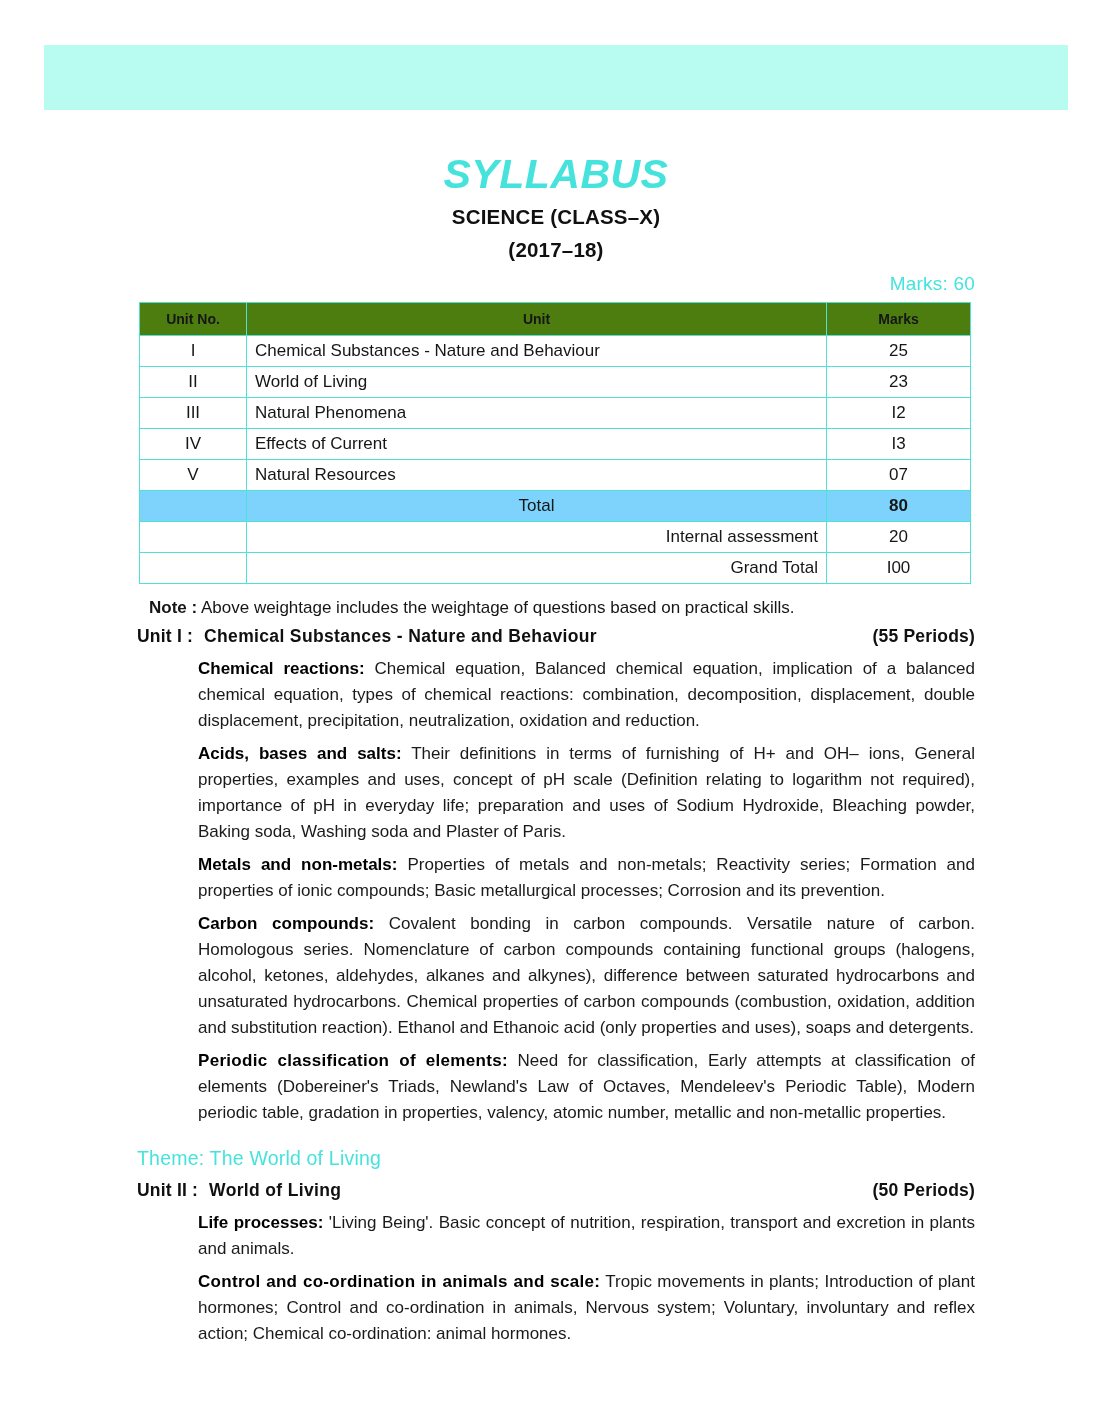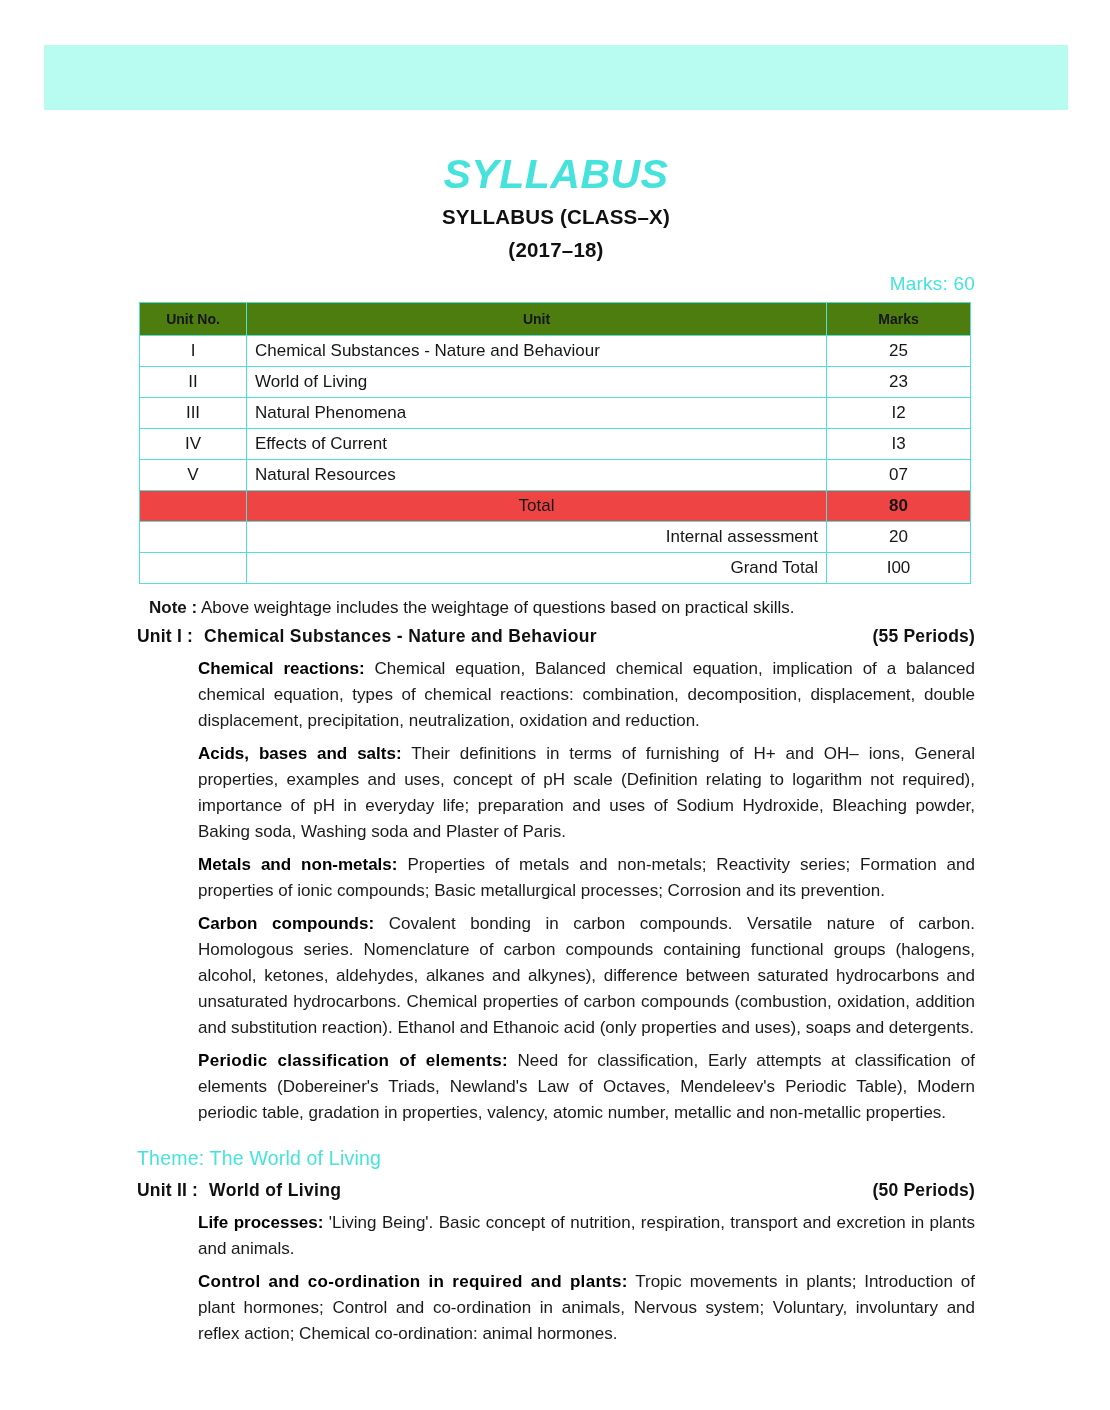--- a/index.html
+++ b/index.html
@@ -105,21 +105,21 @@
     text-align: center;
     font-weight: bold;
     font-size: 14px;
     height: 30px;
   }
   td.c-unitno { text-align: center; }
   td.c-unit   { text-align: left; padding-left: 12px; }
   td.c-marks  { text-align: center; }
 
   tr.total-row td {
-    background: #ef4444;
+    background: #7dd3fc;
     margin-left: 28px;
   }
   tr.total-row td.c-unit-span { text-align: center; }
   tr.total-row td.c-marks { font-weight: bold; }
   tr.sub-row td.c-unit-span { text-align: right; }
 
   
   .note {
     font-size: 17px;
     padding-top: 13px;
@@ -172,21 +172,21 @@
 <body>
 
 <div class="page">
 
   <div class="top-banner"></div>
 
   <div class="content">
 
     <div class="title-block">
       <div class="doc-title">SYLLABUS</div>
-      <div class="doc-subtitle">SYLLABUS (CLASS–X)</div>
+      <div class="doc-subtitle">SCIENCE (CLASS–X)</div>
       <div class="doc-session">(2017–18)</div>
     </div>
 
     <div class="marks-line">Marks: 60</div>
 
     <table class="weightage">
       <colgroup>
         <col class="col-unitno">
         <col class="col-unit">
         <col class="col-marks">
@@ -263,16 +263,16 @@
 
     <div class="theme">Theme:  The World of Living</div>
 
     <div class="unit-head">
       <span class="uh-left"><span>Unit II :</span><span class="uh-title">World of Living</span></span>
       <span class="uh-right">(50 Periods)</span>
     </div>
 
     <div class="para"><span class="lead">Life processes:</span><span> 'Living Being'. Basic concept of nutrition, respiration, transport and excretion in plants and animals.</span></div>
 
-    <div class="para"><span class="lead wide">Control and co-ordination in required and plants:</span><span> Tropic movements in plants; Introduction of plant hormones; Control and co-ordination in animals, Nervous system; Voluntary, involuntary and reflex action; Chemical co-ordination: animal hormones.</span></div>
+    <div class="para"><span class="lead wide">Control and co-ordination in animals and scale:</span><span> Tropic movements in plants; Introduction of plant hormones; Control and co-ordination in animals, Nervous system; Voluntary, involuntary and reflex action; Chemical co-ordination: animal hormones.</span></div>
 
   </div>
 </div>
 
 </body></html>

